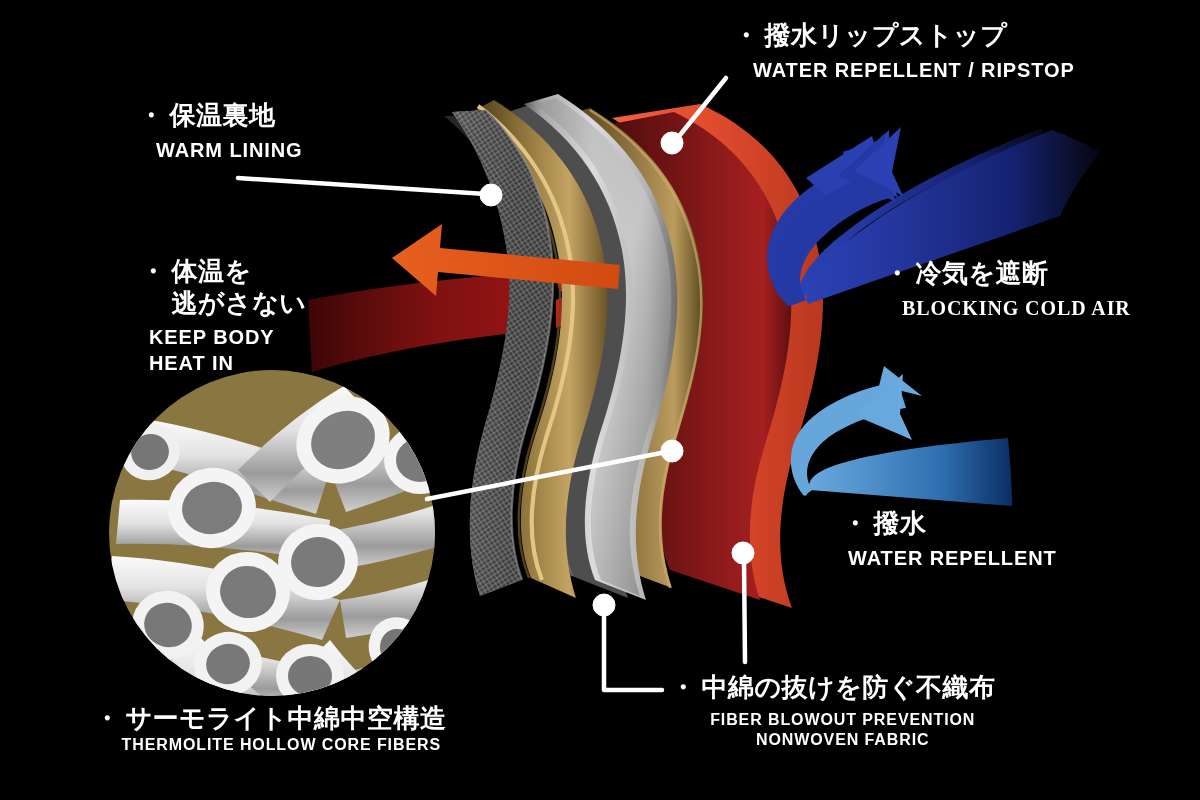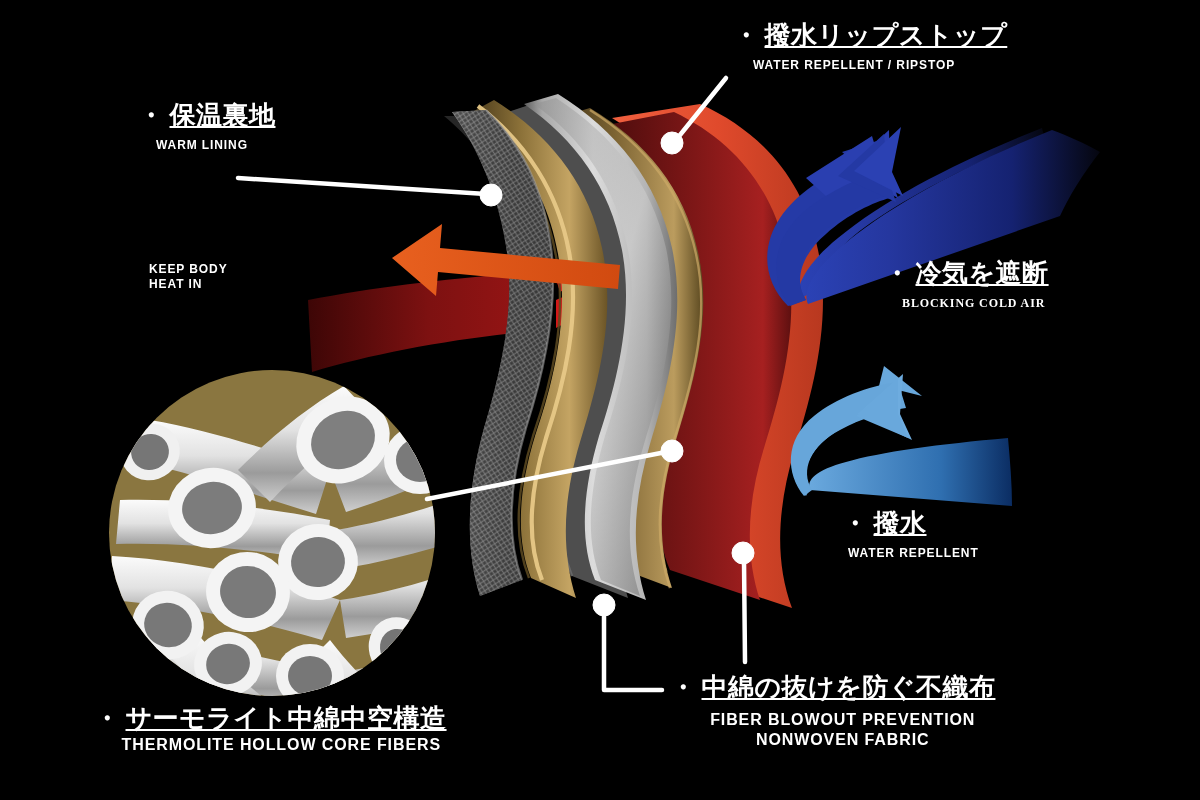--- a/index.html
+++ b/index.html
@@ -1,22 +1,22 @@
 <!DOCTYPE html>
 <html><head>
 <meta charset="utf-8">
 <style>
   html,body{margin:0;padding:0;background:#000;}
   body{width:1200px;height:800px;overflow:hidden;
        font-family:"Liberation Sans","DejaVu Sans",sans-serif;}
   #stage{position:relative;width:1200px;height:800px;background:#000;}
   #art{position:absolute;left:0;top:0;width:1200px;height:800px;}
   .cal{position:absolute;color:#fff;}
-  .jp{font-size:26px;font-weight:700;letter-spacing:.5px;line-height:1.22;white-space:pre;text-decoration:underline;}
-  .en{font-size:12px;font-weight:700;letter-spacing:.9px;line-height:1.28;white-space:pre;}
+  .jp{font-size:26px;font-weight:700;letter-spacing:.5px;line-height:1.22;white-space:pre;}
+  .en{font-size:20px;font-weight:700;letter-spacing:.9px;line-height:1.28;white-space:pre;}
   .en.sm{font-size:16px;text-align:center;}
   .bullet{display:inline-block;margin-right:5px;}
 </style>
 </head>
 <body>
 
 <div id="stage">
 
   <svg id="art" viewBox="0 0 1200 800">
     <defs>
@@ -362,20 +362,22 @@
     <div class="jp"><span class="bullet">・</span><span>保温裏地</span></div>
     <div class="en" style="margin-left:18px;margin-top:6px;">WARM LINING</div>
   </div>
 
   <div class="cal" style="left:733px;top:20px;">
     <div class="jp"><span class="bullet">・</span><span>撥水リップストップ</span></div>
     <div class="en" style="margin-left:20px;margin-top:6px;">WATER REPELLENT / RIPSTOP</div>
   </div>
 
   <div class="cal" style="left:140px;top:256px;">
+    <div class="jp"><span class="bullet">・</span><span style="display:inline-block;vertical-align:top;">体温を
+逃がさない</span></div>
     <div class="en" style="margin-left:9px;margin-top:6px;">KEEP BODY
 HEAT IN</div>
   </div>
 
   <div class="cal" style="left:884px;top:258px;">
     <div class="jp"><span class="bullet">・</span><span>冷気を遮断</span></div>
     <div class="en" style="margin-left:18px;margin-top:6px;font-family:Liberation Serif, serif;">BLOCKING COLD AIR</div>
   </div>
 
   <div class="cal" style="left:842px;top:508px;">

